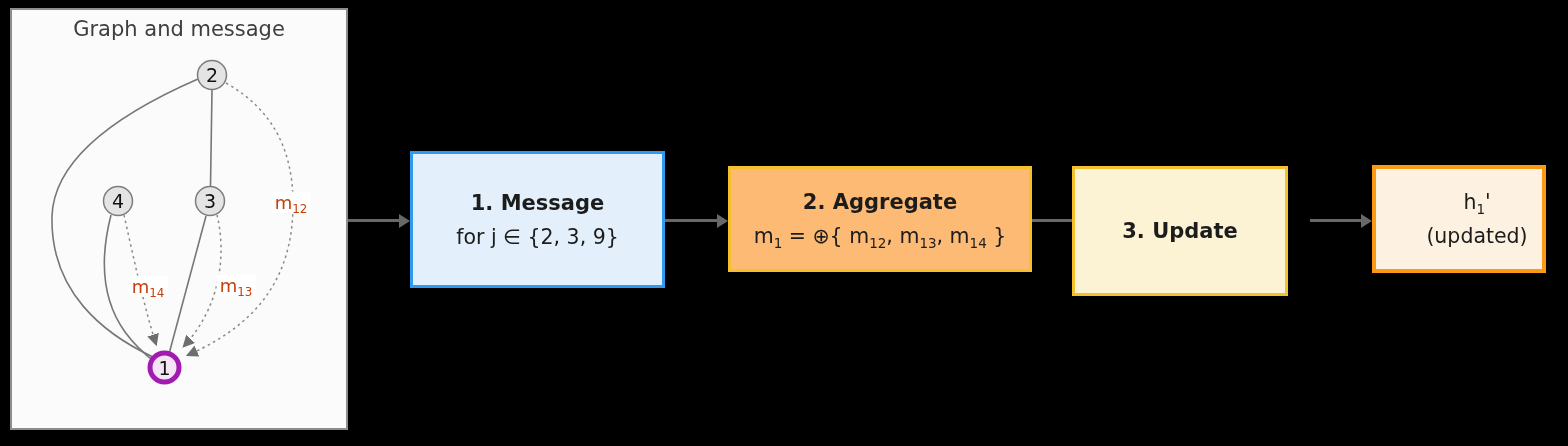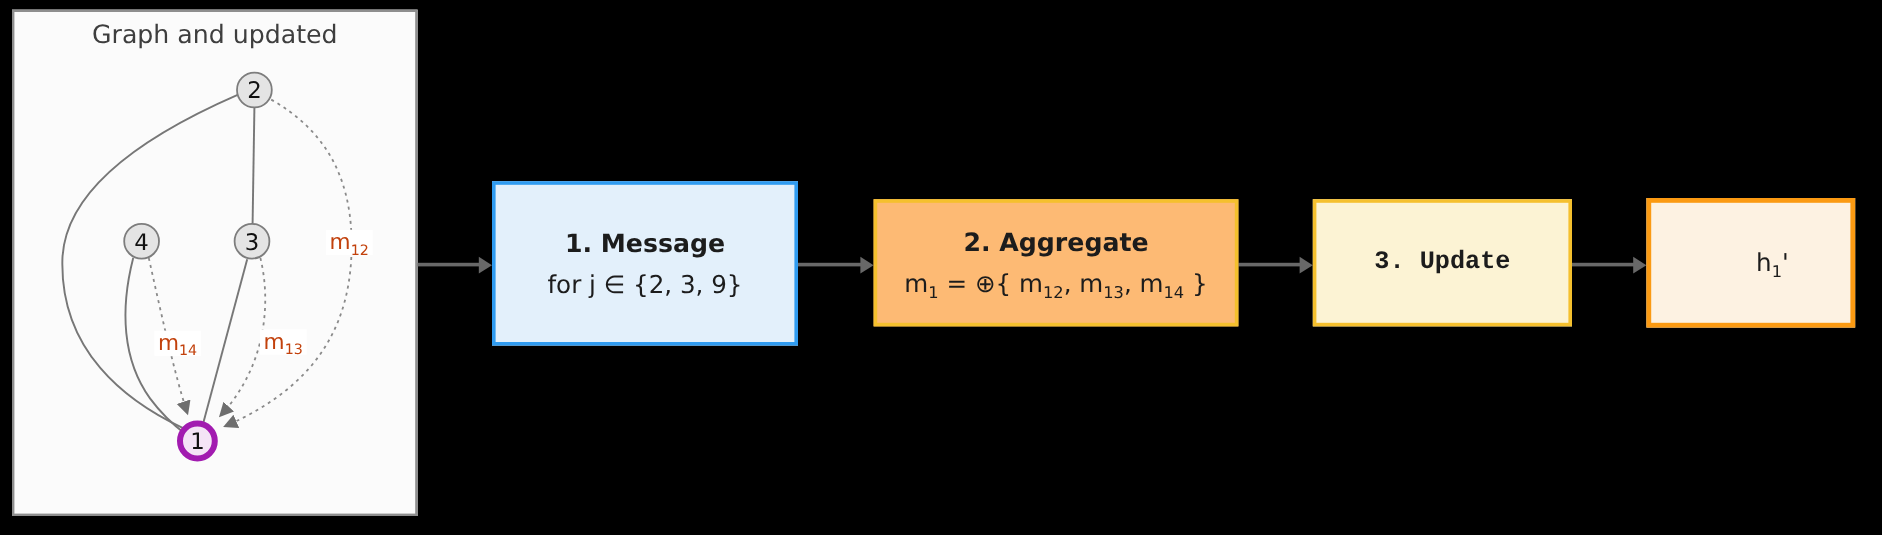--- a/index.html
+++ b/index.html
@@ -57,30 +57,30 @@
     display: flex; flex-direction: column;
     justify-content: center; align-items: center;
     text-align: center;
     border: 3px solid;
   }
   .step-title { font-weight: bold; font-size: 21px; line-height: 34px; }
   .step-line  { font-size: 20.5px; line-height: 34px; white-space: nowrap; }
 
   .box-message   { left: 410px;  top: 151px; width: 255px; height: 137px; }
   .box-aggregate { left: 728px;  top: 166px; width: 304px; height: 106px; }
-  .box-update    { left: 1094px; top: 166px; width: 216px; height: 106px; font-family: Liberation Mono, monospace; }
+  .box-update    { left: 1072px; top: 166px; width: 216px; height: 130px; }
   .box-result    { left: 1372px; top: 165px; width: 174px; height: 108px; border-width: 4px; }
 </style>
 </head>
 <body>
 
 <div class="panel" style="background-color: rgb(251, 251, 251); border-color: rgb(142, 142, 142);">
 
   <div class="panel-title">
-    <div>Graph and updated</div>
+    <div>Graph and message</div>
   </div>
 
   <svg class="graph-svg" width="334" height="418" viewBox="0 0 334 418">
     <defs>
       <marker id="ah" markerWidth="9" markerHeight="9" refX="6.5" refY="4" orient="auto">
         <path d="M0,0 L8,4 L0,8 Z" fill="#6e6e6e"></path>
       </marker>
     </defs>
 
     <g fill="none" stroke="#777777" stroke-width="1.6">
@@ -141,13 +141,14 @@
   <div class="step-title">2. Aggregate</div>
   <div class="step-line">m<sub>1</sub> = ⊕{ m<sub>12</sub>, m<sub>13</sub>, m<sub>14</sub> }</div>
 </div>
 
 <div class="step-box box-update" style="background-color: rgb(252, 243, 212); border-color: rgb(245, 192, 46);">
   <div class="step-title">3. Update</div>
 </div>
 
 <div class="step-box box-result" style="background-color: rgb(253, 242, 226); border-color: rgb(251, 154, 18); padding-left: 36px;">
   <div class="step-line">h<sub>1</sub>'</div>
+  <div class="step-line">(updated)</div>
 </div>
 
 </body></html>

